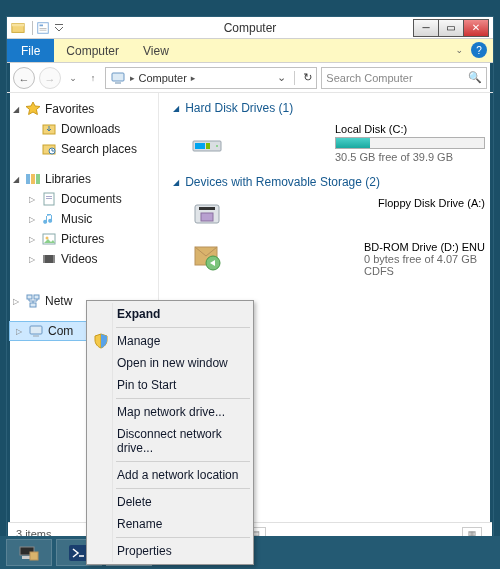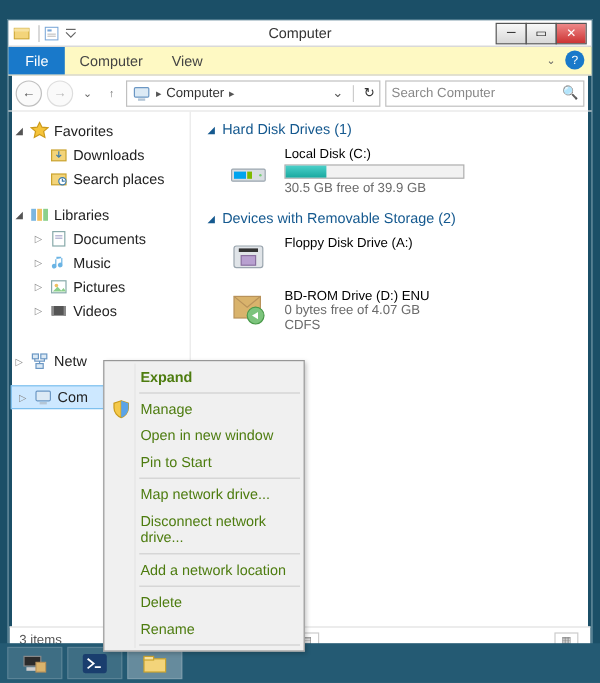--- a/index.html
+++ b/index.html
@@ -43,35 +43,35 @@
   .nav .hdr .tri.open::before { content: "◢"; font-size:8px;}
   .nav .hdr .tri.closed::before { content: "▷"; font-size:8px; color:#888;}
   .nav .item { display: flex; align-items: center; gap: 4px; padding: 2px 2px 2px 18px; }
   .nav .item .tri { font-size:8px; color:#888; width:10px; text-align:center;}
   .nav .sel { background: #cde8ff; border: 1px solid #7ec0ee; padding:1px 1px 1px 4px; margin-left:0; }
   .ic { width: 16px; height: 16px; display:inline-flex; align-items:center; justify-content:center; }
 
   .content { flex: 1; padding: 6px 8px; font-size: 12px; }
   .cat { color: #15598f; padding: 2px 0 6px 6px; display:flex; align-items:center; gap:6px;}
   .cat .tri{ font-size:8px;}
-  .drive { display: flex; gap: 14px; padding: 2px 0 10px 24px; align-items: flex-start; }
+  .drive { display: flex; gap: 14px; padding: 2px 0 10px 24px; align-items: flex-start; justify-content: space-between; }
   .drive-ic { width: 32px; height: 32px; display:flex; align-items:center; justify-content:center;}
   .drive-txt { font-size: 11px; color: #333; }
   .drive-txt .name { color: #000; }
   .drive-txt .sub { color: #6a6a6a; }
   .bar { width: 150px; height: 12px; border:1px solid #b0b0b0; background:#f2f2f2; margin:2px 0; position:relative;}
   .bar .fill{ position:absolute; left:0; top:0; bottom:0; background: linear-gradient(#4bd0c9,#1aa9a0);}
 
   
   .status { position: absolute; left:1px; right:1px; bottom:1px; height: 22px; border-top: 1px solid #e0e0e0; display:flex; align-items:center; font-size:11px; color:#555; padding:0 8px; background:#fff;}
   .status .viewbtn { margin-left:auto; width:20px; height:14px; border:1px solid #ccc; margin-right:2px; display:flex; align-items:center; justify-content:center; font-size:9px; color:#888;}
 
   
   .ctx { position: absolute; left: 86px; top: 300px; width: 168px; background: #f0f0f0; border: 1px solid #979797; box-shadow: 2px 2px 4px rgba(0,0,0,.25); font-size: 12px; padding: 2px; z-index: 50; }
-  .ctx .mi { padding: 4px 10px 4px 28px; color: #4d7c0f; position:relative;}
+  .ctx .mi { padding: 4px 10px 4px 28px; color: #0f172a; position:relative;}
   .ctx .mi.bold { font-weight: bold; }
   .ctx .msepline { height:1px; background:#d0d0d0; margin:2px 1px 2px 27px; }
   .ctx .gutter { position:absolute; left:2px; top:2px; bottom:2px; width:24px; background:#f0f0f0; border-right:1px solid #e4e4e4;}
   .ctx .mi .mic{ position:absolute; left:4px; top:3px; width:16px; height:16px;}
 
   
   .taskbar { position:absolute; left:0; right:0; bottom:0; height:33px; background: #245a73; display:flex; align-items:center; padding:0 6px; gap:4px;}
   .taskbar .tb { width:46px; height:27px; background: rgba(255,255,255,.12); border:1px solid rgba(255,255,255,.15); display:flex; align-items:center; justify-content:center;}
   .taskbar .tb.active{ background: rgba(255,255,255,.3);}
 </style>
@@ -345,20 +345,21 @@
   <div class="mi">Pin to Start</div>
   <div class="msepline"></div>
   <div class="mi">Map network drive...</div>
   <div class="mi">Disconnect network drive...</div>
   <div class="msepline"></div>
   <div class="mi">Add a network location</div>
   <div class="msepline"></div>
   <div class="mi">Delete</div>
   <div class="mi">Rename</div>
   <div class="msepline"></div>
+  <div class="mi">Properties</div>
 </div>
 
 <div class="taskbar">
   <div class="tb">
     <svg width="22" height="18" viewBox="0 0 22 18">
         <rect x="2" y="3" width="14" height="8" fill="#2b2b2b" stroke="#888"></rect>
         <rect x="4" y="12" width="10" height="3" fill="#ccc"></rect>
         <rect x="12" y="8" width="8" height="8" fill="#d9b36c" stroke="#b8925a"></rect>
       </svg>
   </div>

